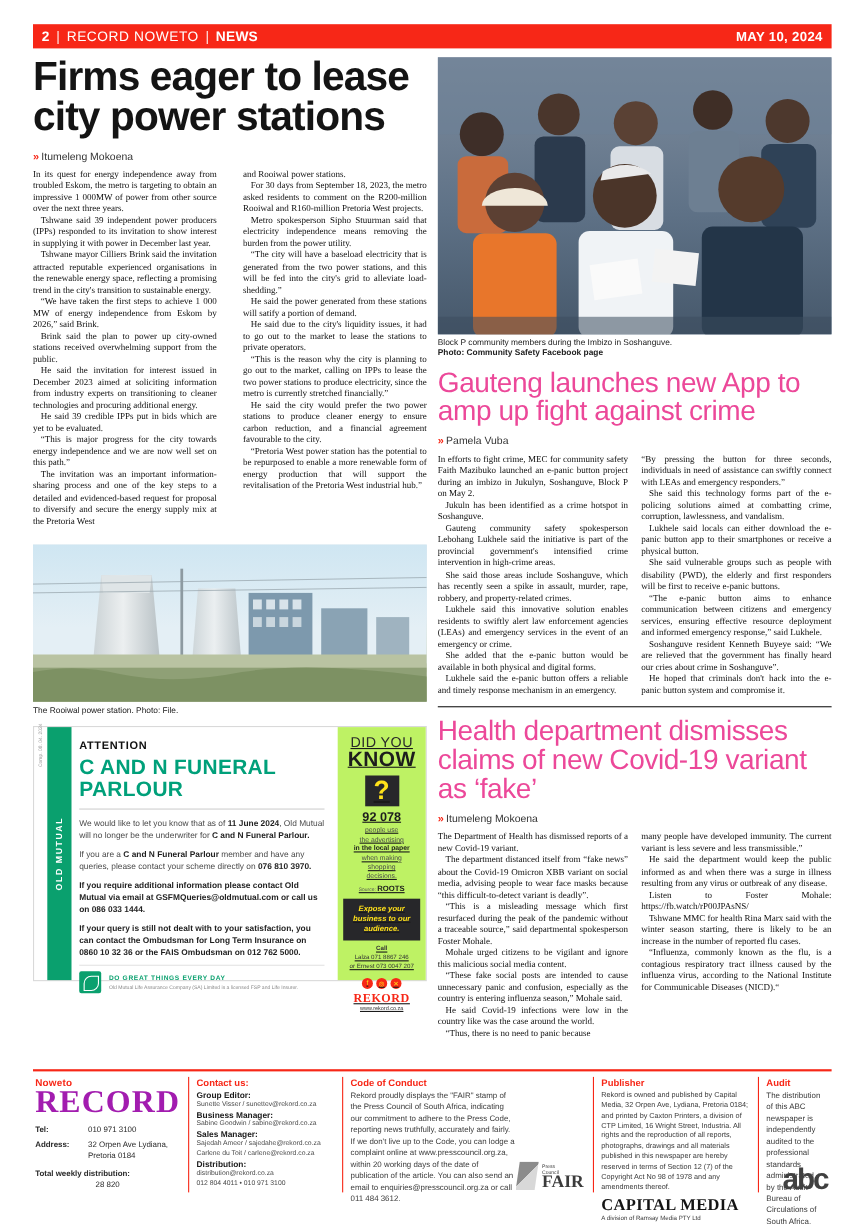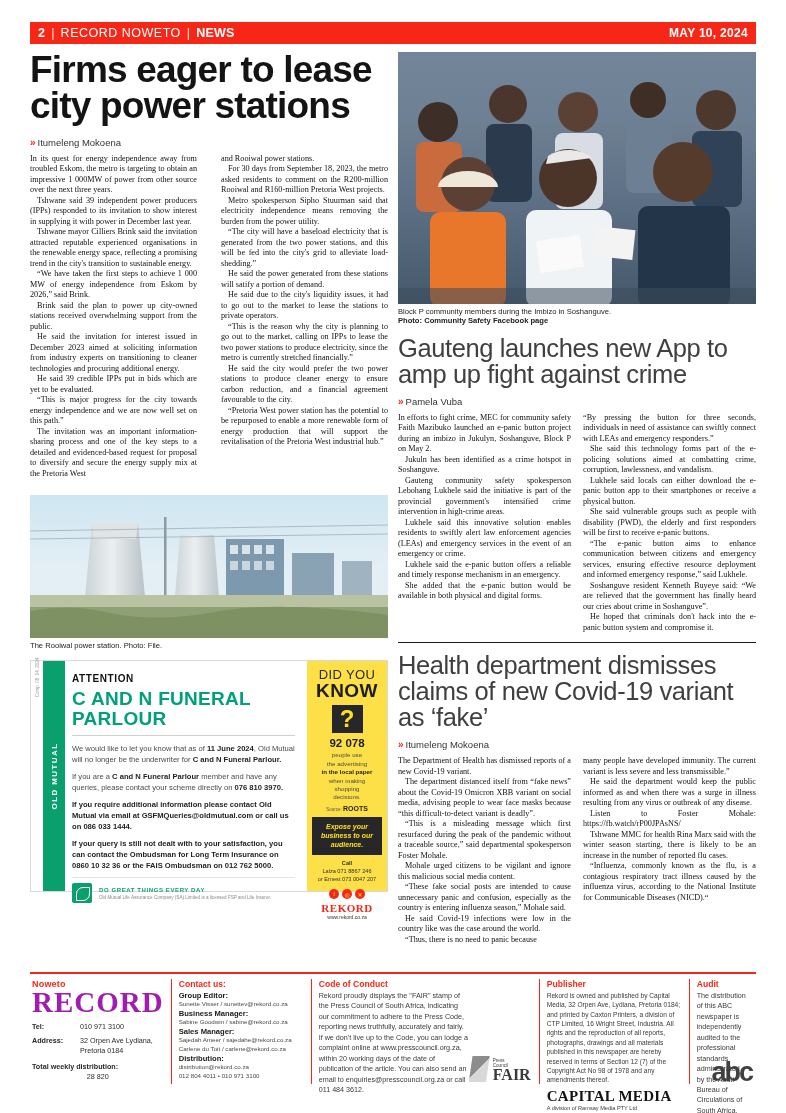--- a/index.html
+++ b/index.html
@@ -211,27 +211,28 @@
   }
   .om-tag {
     font-size: 6px; font-weight: 700; color: #0aa06e;
     letter-spacing: .6px;
   }
   .om-disc { font-size: 4.6px; color: #8a8a8a; margin-top: 2px; }
 
   
   .dyk {
     flex: 0 0 80px;
-    background: #fde047;
+    background: #bef264;
     padding: 7px 5px;
     box-sizing: border-box;
     text-align: center;
     display: flex;
     flex-direction: column;
     align-items: center;
+    text-decoration: underline;
   }
   .dyk .did {
     font-family: "Liberation Sans Narrow","Liberation Sans",sans-serif;
     font-size: 13px; color: #2b2b2b; letter-spacing: .4px; line-height: 1;
   }
   .dyk .know {
     font-family: "Liberation Sans Narrow","Liberation Sans",sans-serif;
     font-size: 19px; font-weight: 700; color: #1d1d1d; line-height: 1.05;
     letter-spacing: .4px;
   }
@@ -271,21 +272,21 @@
   .dyk .url { font-size: 5px; color: #333; }
 
   
   .headline-b {
     font-family: "Liberation Sans Narrow","Liberation Sans", sans-serif;
     font-weight: 400;
     font-size: 25.5px;
     line-height: 1.02;
     letter-spacing: -0.4px;
     margin: 9px 0 9px 0;
-    color: #404040;
+    color: #ec4899;
   }
   .rule-top { border-top: 1.5px solid #1a1a1a; margin-top: 9px; }
 
   
   .footer {
     position: absolute;
     left: 30px; top: 972px;
     width: 726px; height: 112px;
     border-top: 2px solid #f72717;
     display: flex;
@@ -555,23 +556,24 @@
       <h2 class="headline-b">Gauteng launches new App to amp up fight against crime</h2>
       <div class="byline">
         <span class="arrows">»</span>
         <span class="name">Pamela Vuba</span>
       </div>
       <div style="display:flex; gap:12px;">
         <div class="bodytext" style="flex:1 1 0;">
           <p class="first">In efforts to fight crime, MEC for community safety Faith Mazibuko launched an e-panic button project during an imbizo in Jukulyn, Soshanguve, Block P on May 2.</p>
           <p>Jukuln has been identified as a crime hotspot in Soshanguve.</p>
           <p>Gauteng community safety spokesperson Lebohang Lukhele said the initiative is part of the provincial government's intensified crime intervention in high-crime areas.</p>
+          <p>She said those areas include Soshanguve, which has recently seen a spike in assault, murder, rape, robbery, and property-related crimes.</p>
           <p>Lukhele said this innovative solution enables residents to swiftly alert law enforcement agencies (LEAs) and emergency services in the event of an emergency or crime.</p>
+          <p>She added that the e-panic button would be available in both physical and digital forms.</p>
           <p>Lukhele said the e-panic button offers a reliable and timely response mechanism in an emergency.</p>
-          <p>She added that the e-panic button would be available in both physical and digital forms.</p>
         </div>
         <div class="bodytext" style="flex:1 1 0;">
           <p class="first">“By pressing the button for three seconds, individuals in need of assistance can swiftly connect with LEAs and emergency responders.”</p>
           <p>She said this technology forms part of the e-policing solutions aimed at combatting crime, corruption, lawlessness, and vandalism.</p>
           <p>Lukhele said locals can either download the e-panic button app to their smartphones or receive a physical button.</p>
           <p>She said vulnerable groups such as people with disability (PWD), the elderly and first responders will be first to receive e-panic buttons.</p>
           <p>“The e-panic button aims to enhance communication between citizens and emergency services, ensuring effective resource deployment and informed emergency response,” said Lukhele.</p>
           <p>Soshanguve resident Kenneth Buyeye said: “We are relieved that the government has finally heard our cries about crime in Soshanguve”.</p>
           <p>He hoped that criminals don't hack into the e-panic button system and compromise it.</p>
         </div>

